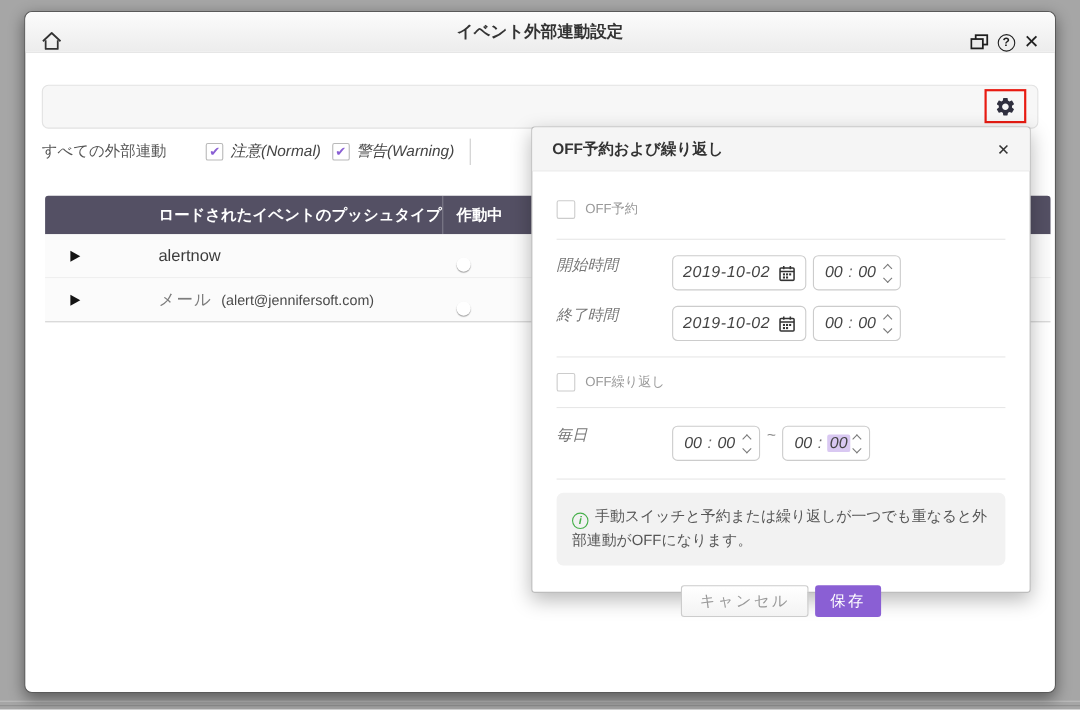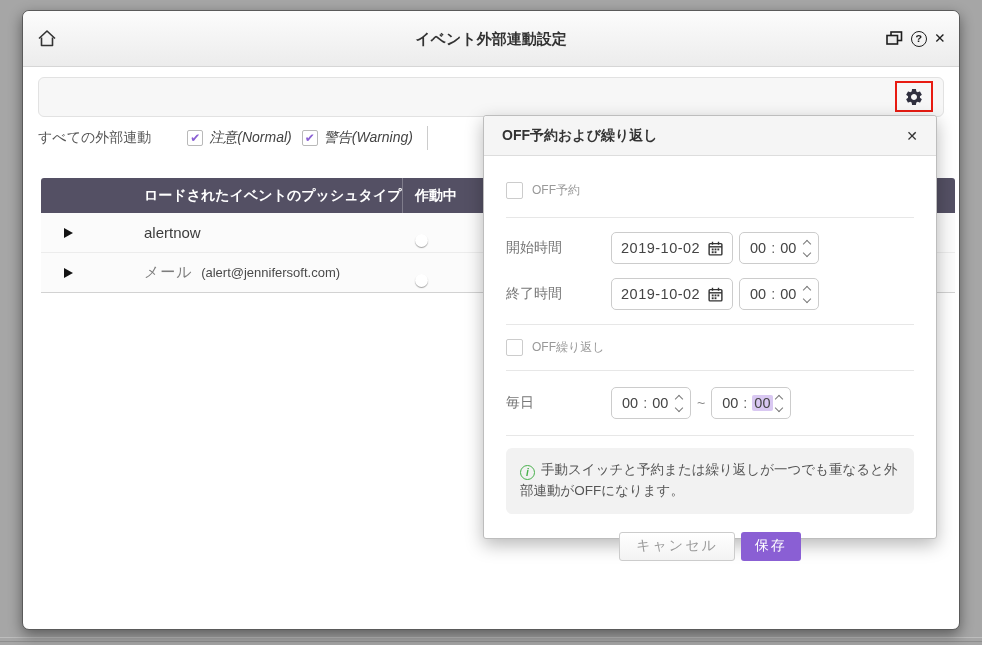--- a/index.html
+++ b/index.html
@@ -12,25 +12,25 @@
   .backdrop-line { position:absolute; left:0; right:0; height:1px; background:#bdbdbd; }
   .backdrop-line.l2 { background:#8f8f8f; }
 
   
   .dialog {
     position:absolute; left:22px; top:10px; width:938px; height:620px;
     background:#fff; border:1px solid #5a5a5a; border-radius:7px;
     box-shadow:0 5px 14px rgba(0,0,0,.45);
   }
   .dlg-header {
-    position:relative; height:56px;
+    position:relative; height:37px;
     background:linear-gradient(#fcfcfc,#ececec);
     border-bottom:1px solid #d6d6d6;
     border-radius:7px 7px 0 0;
-    display:flex; align-items:center; padding:0 14px;font-family:Liberation Mono, monospace;
+    display:flex; align-items:flex-end; padding:0 14px;
   }
   .dlg-title {
     position:absolute; left:50%; top:50%; transform:translate(-50%,-50%);
     font-size:15px; font-weight:bold; color:#333; white-space:nowrap;
   }
   .win-icons { margin-left:auto; display:flex; align-items:center; gap:8px; }
   .help-icon {
     width:16px; height:16px; border:1.6px solid #1f1f1f; border-radius:50%;
     display:flex; align-items:center; justify-content:center;
     font-size:11px; font-weight:bold; color:#1f1f1f; cursor:pointer;
@@ -107,21 +107,21 @@
     height:40px; background:#f5f5f5; border-bottom:1px solid #ddd;
     display:flex; align-items:center; padding:0 18px; border-radius:3px 3px 0 0;
   }
   .pop-title { font-size:14px; font-weight:bold; color:#333; }
   .pop-close { margin-left:auto; font-size:14px; font-weight:bold; color:#333; cursor:pointer; line-height:1; }
   .pop-body { padding:10px 22px 0; }
   .cbx-row { display:flex; align-items:center; gap:9px; margin:16px 0 18px; }
   .cbx-lg { width:17px; height:17px; border:1px solid #ccc; border-radius:2px; background:#fff; cursor:pointer; }
   .cbx-lg-label { font-size:12px; color:#999; }
   .divider { border-top:1px solid #e7e7e7; }
-  .form-row { display:flex; align-items:center; margin:14px 0; }
+  .form-row { display:flex; align-items:flex-start; margin:14px 0;font-style:italic; }
   .form-label { flex:0 0 105px; font-size:14px; color:#777; }
   .date-input {
     width:122px; height:32px; border:1px solid #ccc; border-radius:5px;
     display:flex; align-items:center; padding:0 9px; margin-right:6px;
     font-size:14.5px; color:#444; letter-spacing:.5px; cursor:text;
   }
   .date-input .cal { margin-left:auto; display:flex; }
   .time-input {
     width:80px; height:32px; border:1px solid #ccc; border-radius:5px;
     display:flex; align-items:center; padding:0 8px 0 10px;

